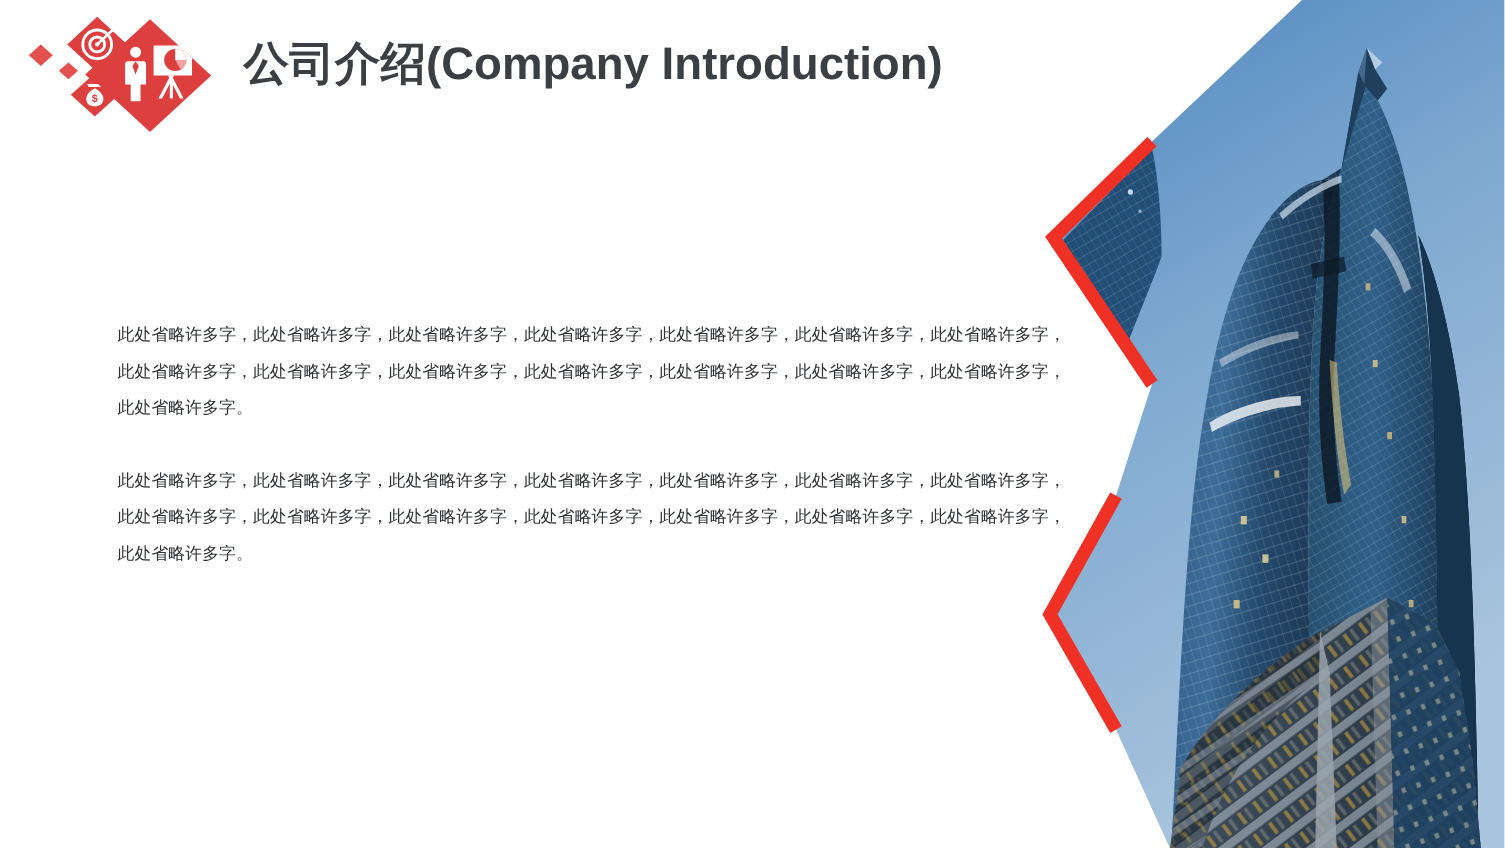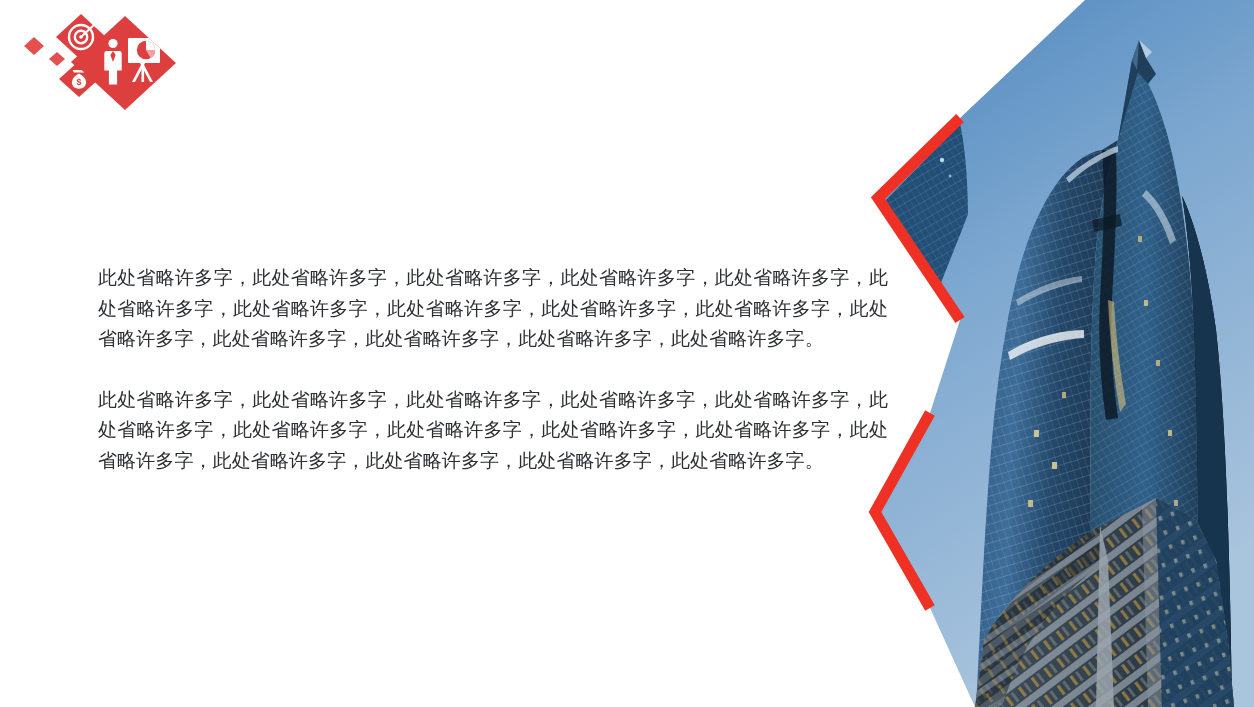--- a/index.html
+++ b/index.html
@@ -40,21 +40,21 @@
   }
 
   
   #body-copy {
     position: absolute;
     left: 98px;
     top: 263px;
     width: 790px;
   }
   .para {
-    font-size: 19px;
+    font-size: 14px;
     line-height: 30.5px;
     color: #2d2f33;
     text-align: justify;
     text-align-last: left;
     letter-spacing: 0.1px;
     margin: 0;
   }
   .para + .para {
     margin-top: 30px;
   }
@@ -128,20 +128,21 @@
 
         <g clip-path="url(#clip-presenter)">
           <circle cx="146" cy="50" r="9.2" fill="#dd3f3f"></circle>
           <path d="M146 50 L146 40.8 A9.2 9.2 0 0 1 155.2 50 Z" fill="#ffffff"></path>
           <path d="M146 50 L155.2 50 A9.2 9.2 0 0 1 150.6 57.9 Z" fill="#f2a0a0"></path>
         </g>
       </g>
     </svg>
   </div>
 
+  <div id="page-title">公司介绍(Company Introduction)</div>
 
   <div id="body-copy">
     <p class="para">此处省略许多字，此处省略许多字，此处省略许多字，此处省略许多字，此处省略许多字，此处省略许多字，此处省略许多字，此处省略许多字，此处省略许多字，此处省略许多字，此处省略许多字，此处省略许多字，此处省略许多字，此处省略许多字，此处省略许多字。</p>
     <p class="para">此处省略许多字，此处省略许多字，此处省略许多字，此处省略许多字，此处省略许多字，此处省略许多字，此处省略许多字，此处省略许多字，此处省略许多字，此处省略许多字，此处省略许多字，此处省略许多字，此处省略许多字，此处省略许多字，此处省略许多字。</p>
   </div>
 
   <div id="photo-block">
     <svg id="photo-svg" width="398" height="707" viewBox="0 0 398 707" xmlns="http://www.w3.org/2000/svg">
       <defs>
 

